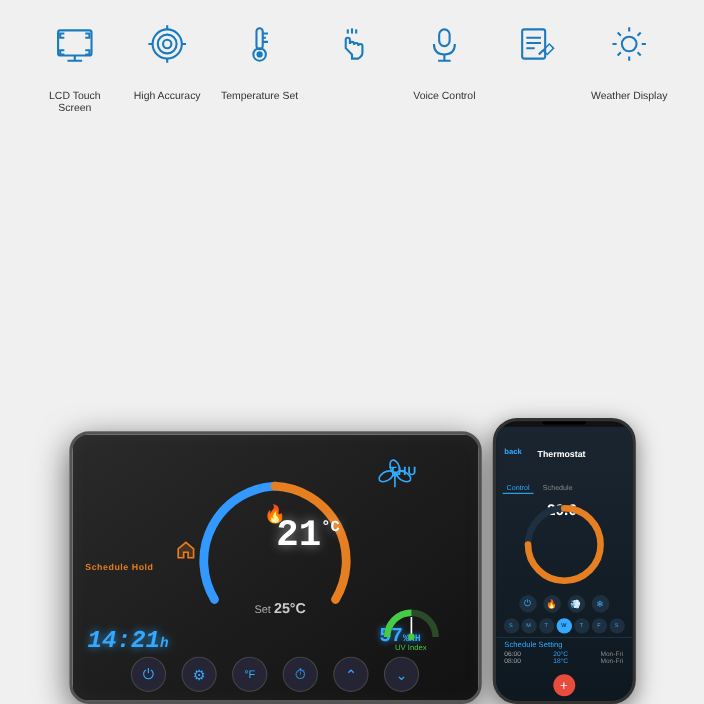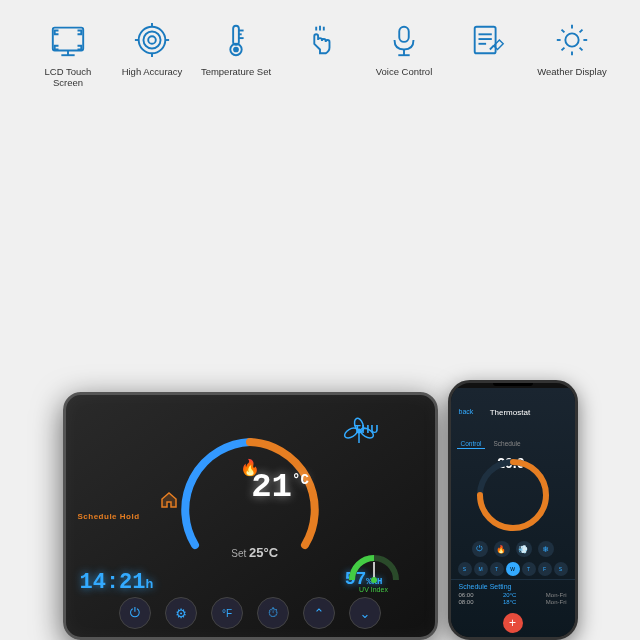--- a/index.html
+++ b/index.html
@@ -22,21 +22,21 @@
       gap: 8px;
       padding: 18px 10px 10px;
       width: 100%;
       background: #f0f0f0;
     }
     .feature-item {
       display: flex;
       flex-direction: column;
       align-items: center;
       width: 76px;
-      gap: 4px;
+      gap: 20px;
     }
     .feature-icon {
       width: 44px;
       height: 44px;
       display: flex;
       align-items: center;
       justify-content: center;
     }
     .feature-icon svg {
       width: 38px;
@@ -99,20 +99,21 @@
     
     .time-display {
       position: absolute;
       left: 14px;
       bottom: 42px;
       color: #3af;
       font-size: 22px;
       font-weight: bold;
       font-family: 'Courier New', monospace;
       text-shadow: 0 0 8px rgba(50,170,255,0.8);
+      font-style: italic;
     }
 
     
     .circle-gauge {
       position: absolute;
       left: 50%;
       top: 50%;
       transform: translate(-50%, -54%);
       width: 150px;
       height: 150px;
@@ -276,20 +277,21 @@
       flex-direction: column;
       align-items: center;
     }
     .phone-header {
       width: 100%;
       display: flex;
       justify-content: space-between;
       padding: 20px 8px;
       font-size: 7px;
       color: #aaa;
+      font-weight: bold;
     }
     .phone-tab-row {
       display: flex;
       gap: 4px;
       padding: 2px 6px;
       width: 100%;
     }
     .phone-tab {
       font-size: 6.5px;
       color: #888;

